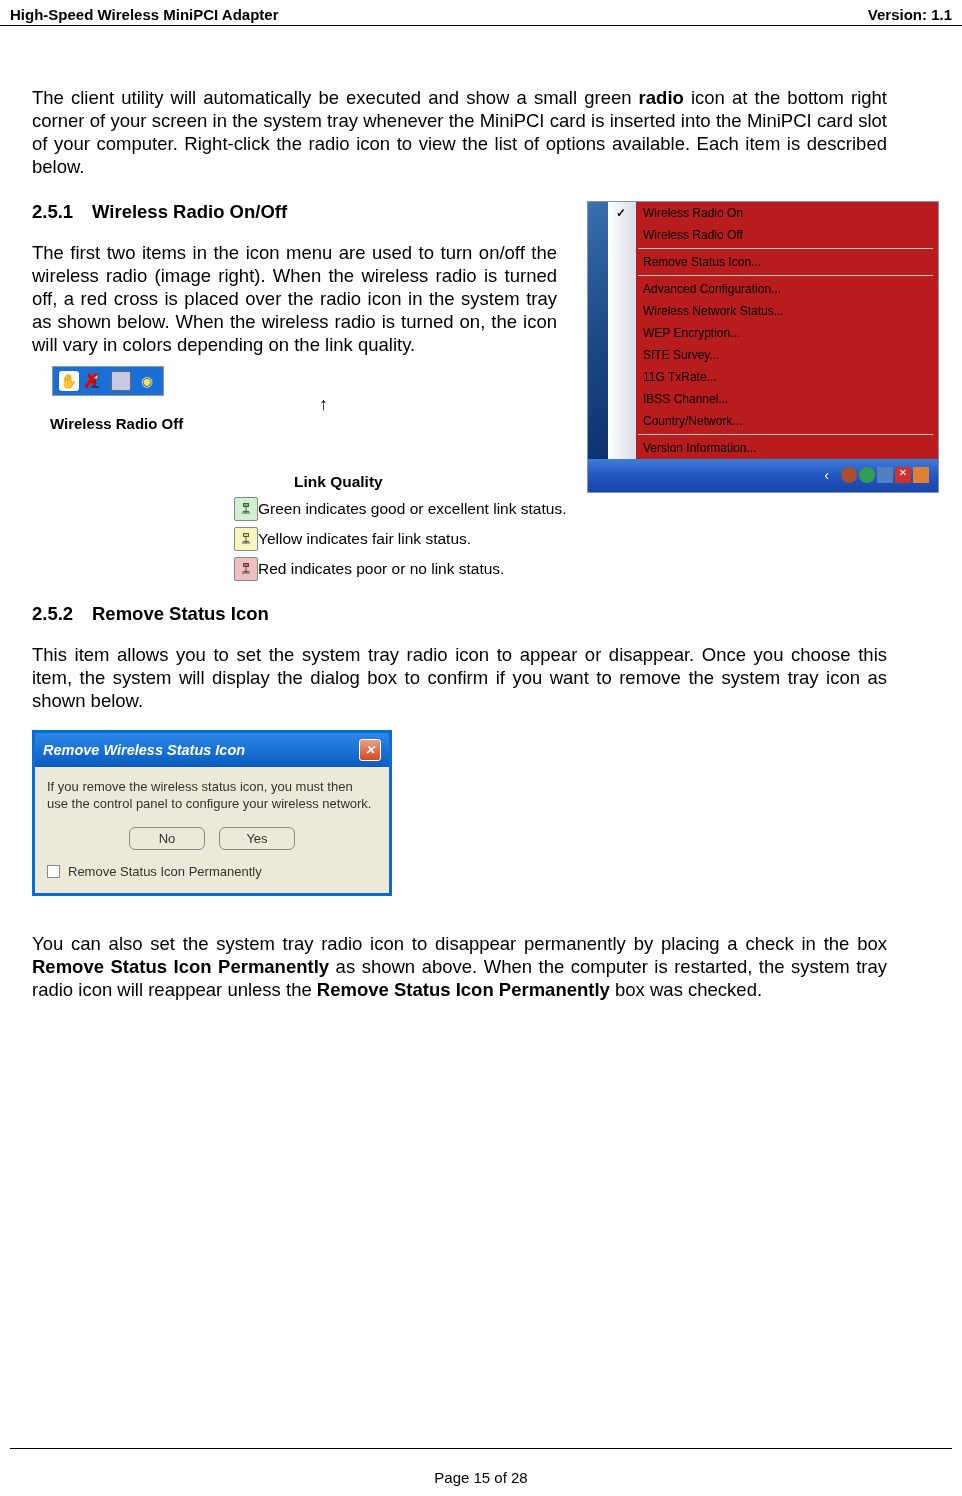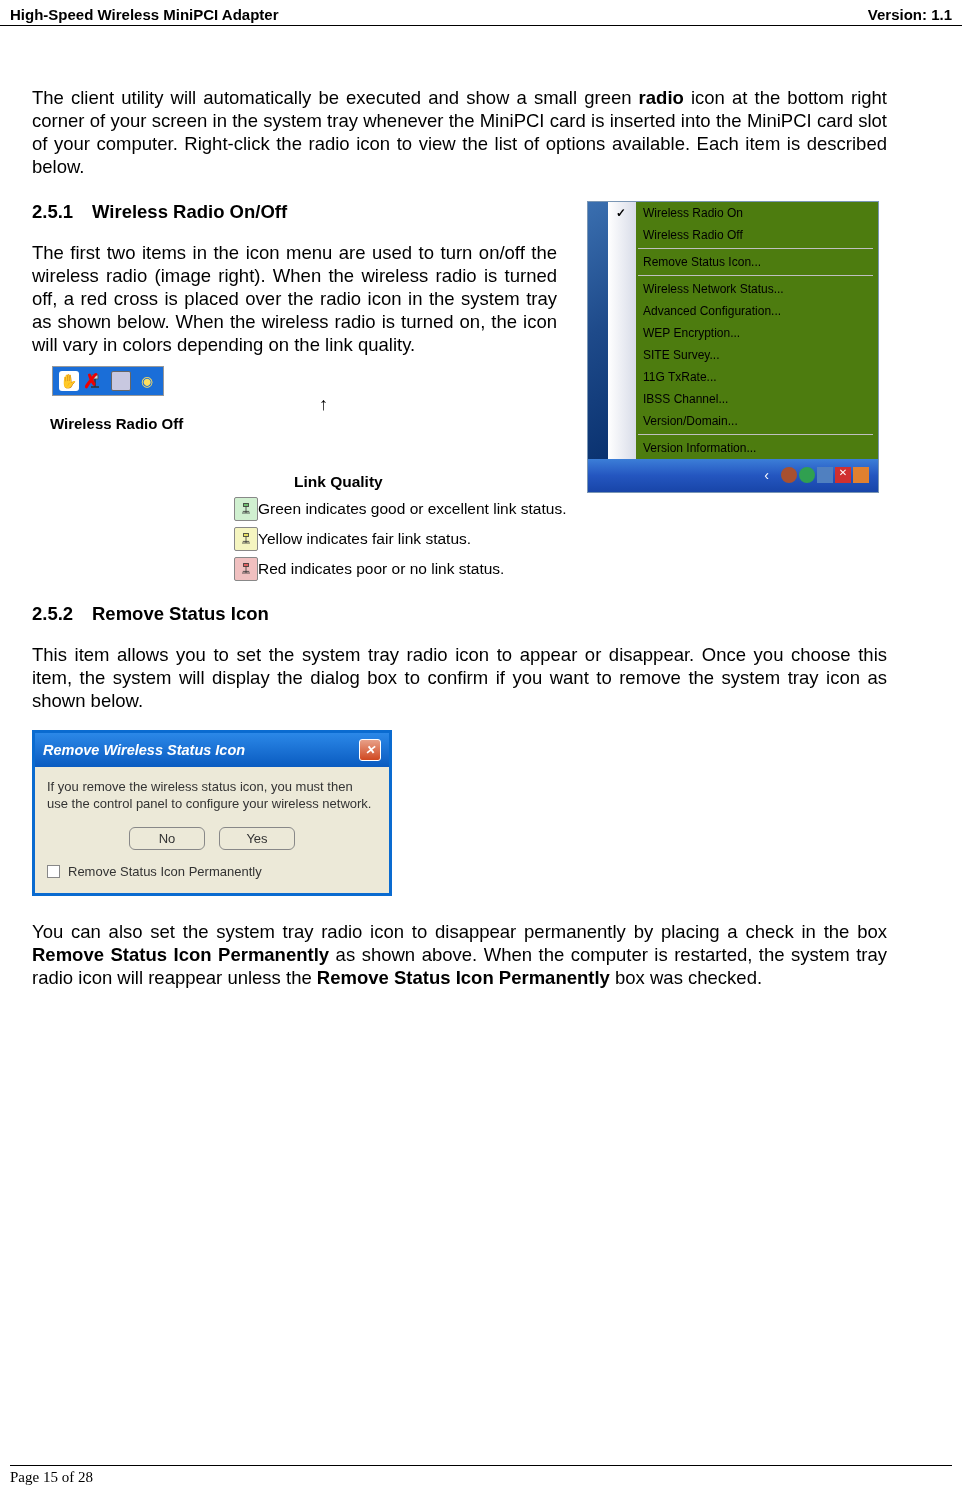--- a/index.html
+++ b/index.html
@@ -51,23 +51,23 @@
     }
     .right-col {
       width: 300px;
     }
     .body-text {
       font-size: 18.5px;
       line-height: 1.25;
       text-align: justify;
     }
     .context-menu {
-      width: 292px;
+      width: 352px;
       border: 1px solid #7a96b4;
-      background: #4d7c0f;
+      background: #b91c1c;
       font-family: 'Tahoma', sans-serif;
       font-size: 12px;
       position: relative;
     }
     .menu-gradient-left {
       position: absolute;
       left: 20px;
       top: 0;
       bottom: 33px;
       width: 28px;
@@ -187,21 +187,21 @@
     .lq-icon-green { background: #d0f0d0; }
     .lq-icon-yellow { background: #f5f5c0; }
     .lq-icon-red { background: #f0c0c0; }
     .section-252 {
       margin-top: 22px;
     }
     .dialog-box {
       width: 360px;
       border: 3px solid #0a6bd0;
       margin-top: 18px;
-      margin-bottom: 24px;
+      margin-bottom: 36px;
       font-family: 'Tahoma', sans-serif;
     }
     .dialog-title {
       background: linear-gradient(180deg, #2b88e8, #0a5bc0);
       color: #fff;
       padding: 6px 8px;
       font-size: 14.5px;
       font-weight: bold;
       font-style: italic;
       display: flex;
@@ -257,24 +257,23 @@
       height: 13px;
       border: 1px solid #888;
       background: #fff;
     }
     .footer {
       position: absolute;
       bottom: 10px;
       left: 10px;
       right: 10px;
       border-top: 1.5px solid #000;
-      padding-top: 3px;
-      text-align: left;
+      padding-top: 20px;
+      text-align: center;
       font-size: 15px;
-      font-family: Liberation Serif, serif;
     }
     .antenna-svg {
       width: 20px;
       height: 20px;
     }
   </style>
 </head>
 <body>
 
 <div class="header">
@@ -314,27 +313,27 @@
 
     <div class="right-col">
       <div class="context-menu">
         <div class="menu-edge"></div>
         <div class="menu-gradient-left"></div>
         <div class="menu-item checked">Wireless Radio On</div>
         <div class="menu-item">Wireless Radio Off</div>
         <div class="menu-divider"></div>
         <div class="menu-item">Remove Status Icon...</div>
         <div class="menu-divider"></div>
+        <div class="menu-item">Advanced Configuration...</div>
         <div class="menu-item">Wireless Network Status...</div>
-        <div class="menu-item">Advanced Configuration...</div>
         <div class="menu-item">WEP Encryption...</div>
         <div class="menu-item">SITE Survey...</div>
         <div class="menu-item">11G TxRate...</div>
         <div class="menu-item">IBSS Channel...</div>
-        <div class="menu-item">Version/Domain...</div>
+        <div class="menu-item">Country/Network...</div>
         <div class="menu-divider"></div>
         <div class="menu-item">Version Information...</div>
         <div class="taskbar">
           <span class="tray-chevron">‹</span>
           <div class="tray-section">
             <span class="tray-icon" style="background:#a85030;border-radius:50%;"></span>
             <span class="tray-icon" style="background:#30a050;border-radius:50%;"></span>
             <span class="tray-icon" style="background:#5080c0;"></span>
             <span class="tray-icon" style="background:#d03030;color:#fff;font-size:10px;text-align:center;">✕</span>
             <span class="tray-icon" style="background:#e08030;"></span>

